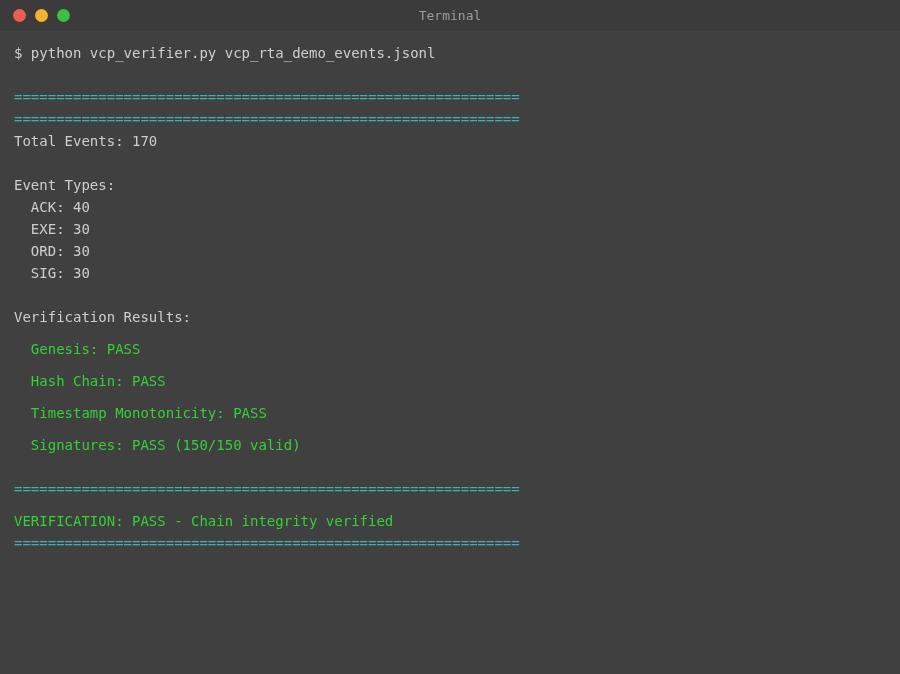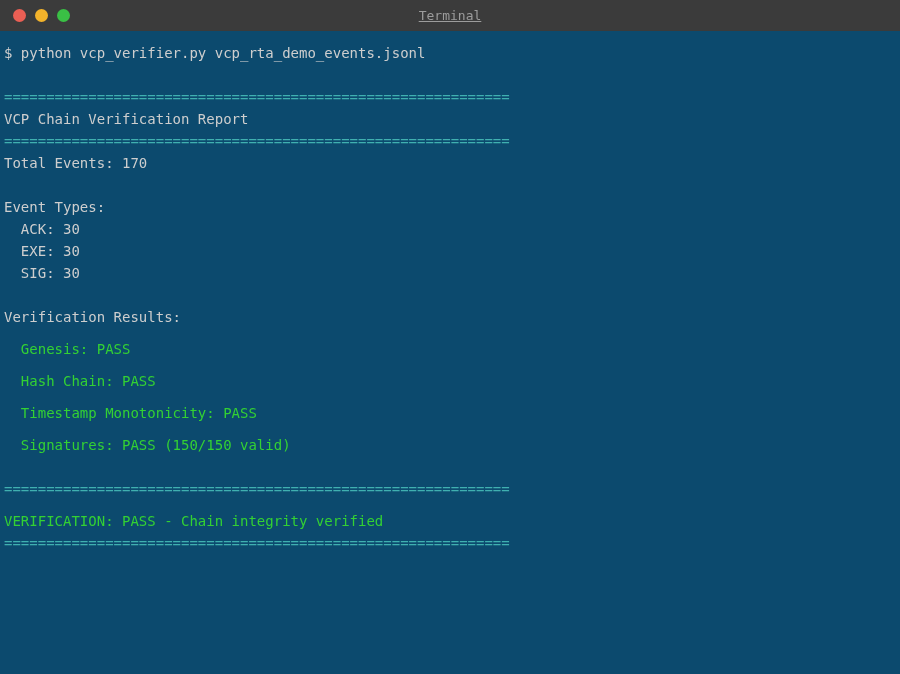--- a/index.html
+++ b/index.html
@@ -35,26 +35,25 @@
   .tl-close    { background: #ea5f54; }
   .tl-minimize { background: #f3b32b; }
   .tl-maximize { background: #3ac045; }
   .title {
     position: absolute;
     left: 0; right: 0;
     text-align: center;
     color: #9c9c9c;
     font-size: 13px;
     pointer-events: none;
-    text-decoration: underline;
   }
   .screen {
     flex: 1;
-    background: #0c4a6e;
-    padding: 11px 4px;
+    background: #404040;
+    padding: 11px 14px;
     overflow: hidden;
   }
   .line {
     white-space: pre;
     font-size: 14px;
     line-height: 22px;
     height: 22px;
     color: #cecece;
     letter-spacing: 0;
   }
@@ -72,27 +71,27 @@
       <span class="tl-btn tl-minimize"></span>
       <span class="tl-btn tl-maximize"></span>
     </div>
     <div class="title">Terminal</div>
   </div>
 
   <div class="screen">
     <div class="line">$ python vcp_verifier.py vcp_rta_demo_events.jsonl</div>
     <div class="line"></div>
     <div class="line cyan">============================================================</div>
-    <div class="line">VCP Chain Verification Report</div>
     <div class="line cyan">============================================================</div>
     <div class="line">Total Events: 170</div>
     <div class="line"></div>
     <div class="line">Event Types:</div>
-    <div class="line">  ACK: 30</div>
+    <div class="line">  ACK: 40</div>
     <div class="line">  EXE: 30</div>
+    <div class="line">  ORD: 30</div>
     <div class="line">  SIG: 30</div>
     <div class="line"></div>
     <div class="line">Verification Results:</div>
     <div class="line green">  Genesis: PASS</div>
     <div class="line green">  Hash Chain: PASS</div>
     <div class="line green">  Timestamp Monotonicity: PASS</div>
     <div class="line green">  Signatures: PASS (150/150 valid)</div>
     <div class="line"></div>
     <div class="line cyan">============================================================</div>
     <div class="line green">VERIFICATION: PASS - Chain integrity verified</div>

